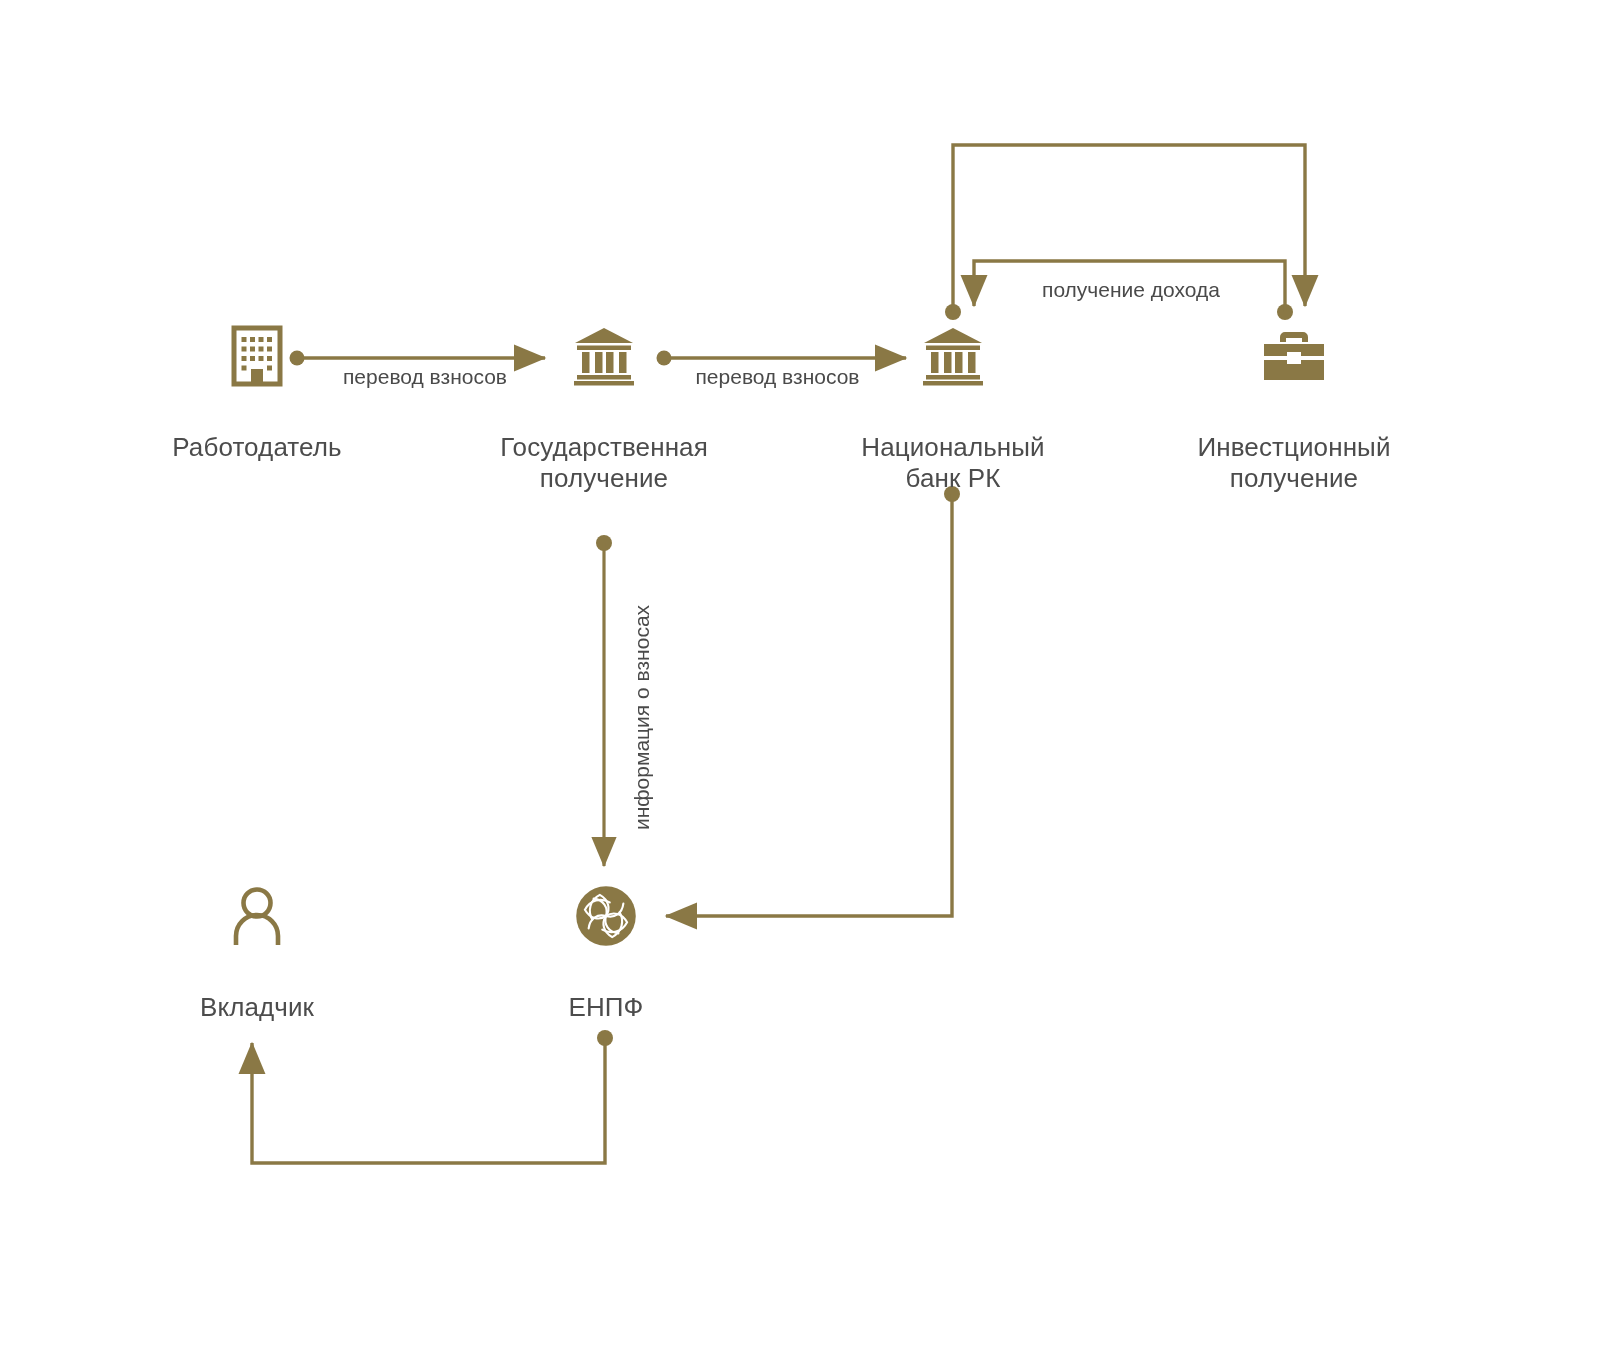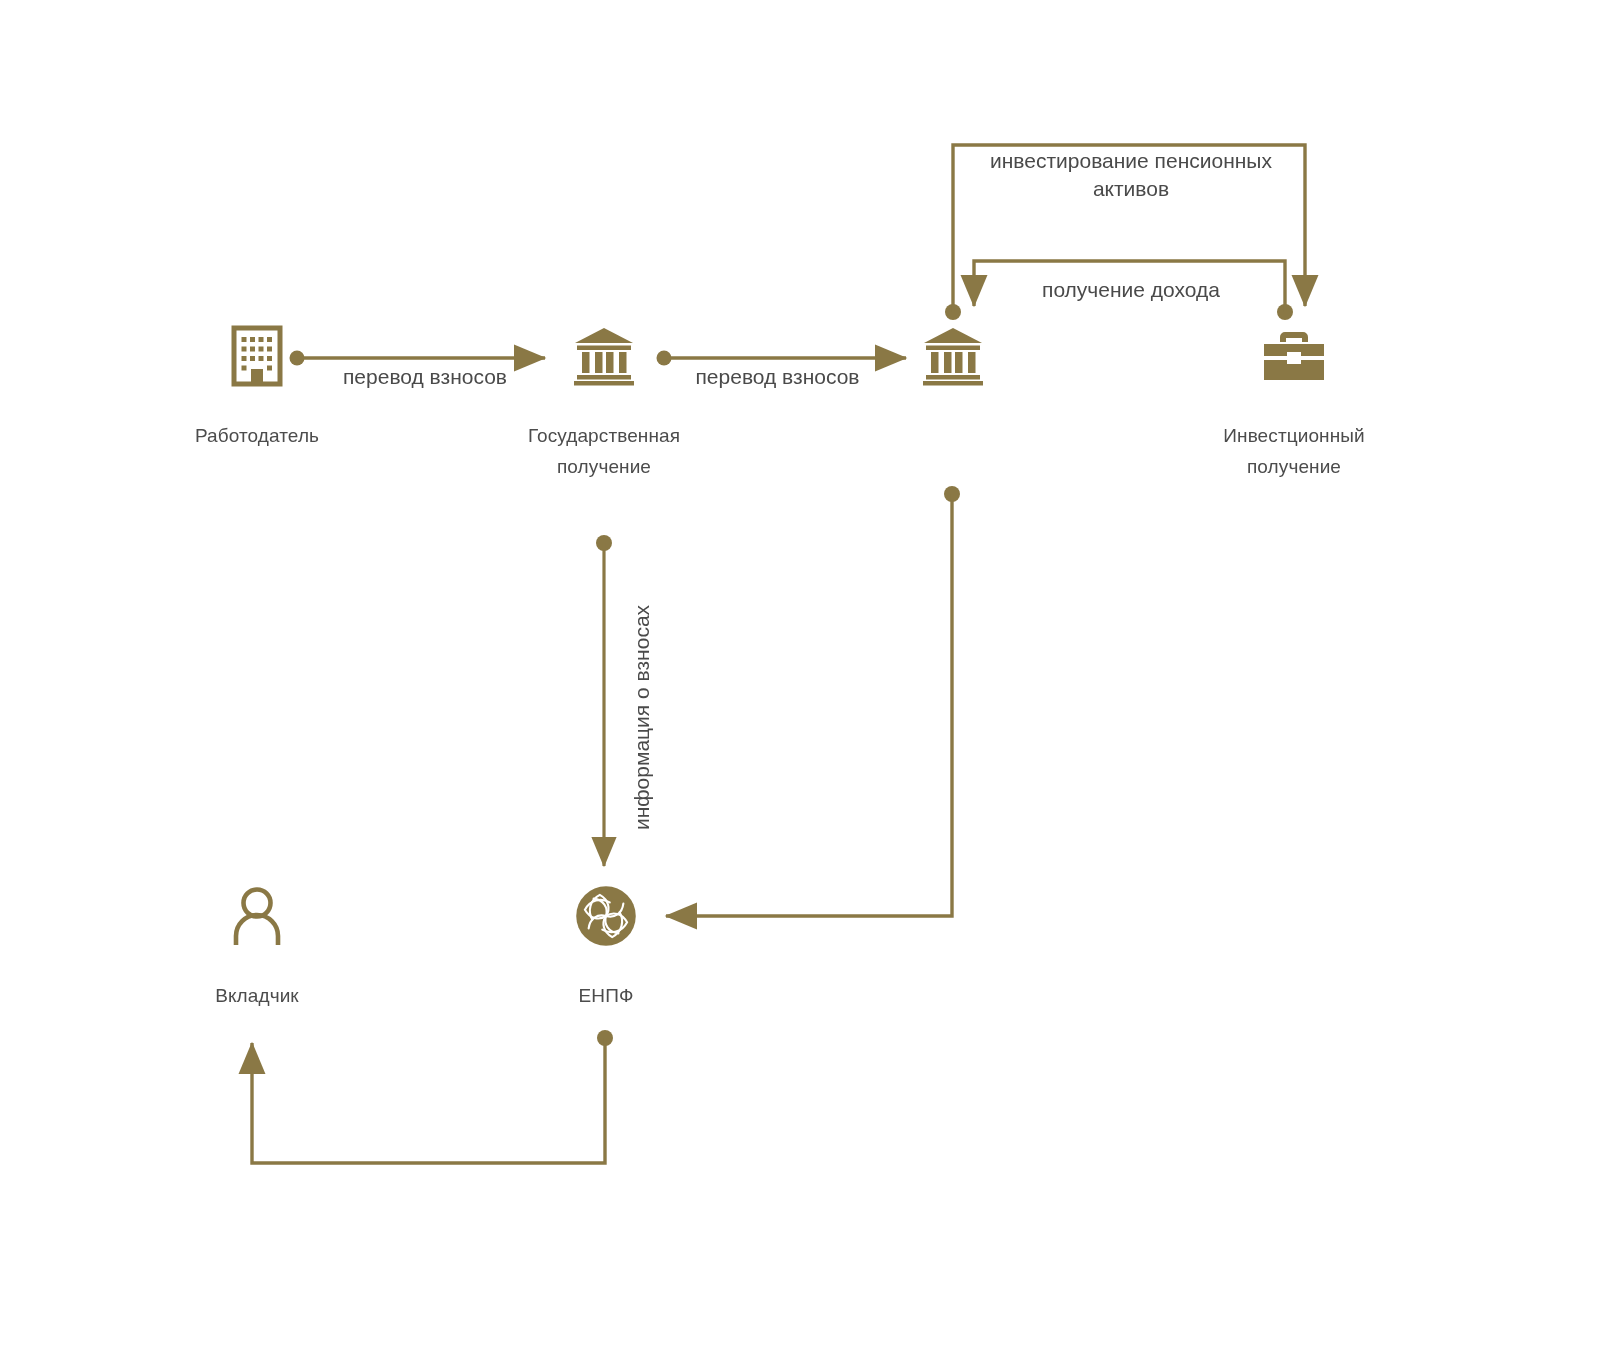--- a/index.html
+++ b/index.html
@@ -34,22 +34,22 @@
     margin-left: -120px;
     text-align: center;
   }
   .node .glyph {
     height: 72px;
     display: flex;
     align-items: center;
     justify-content: center;
   }
   .node .caption {
-    margin-top: 28px;
-    font-size: 19px;
+    margin-top: 40px;
+    font-size: 26px;
     line-height: 31px;
     color: #4c4c4c;
     letter-spacing: 0.1px;
     font-weight: 400;
   }
 
   
   .edge-label {
     position: absolute;
     font-size: 21px;
@@ -171,20 +171,21 @@
           <rect x="4" y="19.5" width="54" height="4.5"></rect>
           <rect x="9" y="26" width="7.5" height="21"></rect>
           <rect x="22" y="26" width="7.5" height="21"></rect>
           <rect x="33" y="26" width="7.5" height="21"></rect>
           <rect x="46" y="26" width="7.5" height="21"></rect>
           <rect x="4" y="49" width="54" height="4.5"></rect>
           <rect x="1" y="55" width="60" height="4.5"></rect>
         </g>
       </svg>
     </div>
+    <div class="caption">Национальный банк РК</div>
   </div>
 
   <div class="node" style="left:1294px; top:320px;">
     <div class="glyph">
       <svg width="64" height="54" viewBox="0 0 64 54" aria-hidden="true">
         <g fill="#8a7845">
           <path d="M23,3 h18 a5,5 0 0 1 5,5 v5 h-6 v-4 h-16 v4 h-6 v-5 a5,5 0 0 1 5,-5 Z"></path>
           <path d="M2,15 h60 v12 h-23 v-4 h-14 v4 h-23 Z"></path>
           <path d="M2,31 h23 v4 h14 v-4 h23 v20 h-60 Z"></path>
         </g>
@@ -222,22 +223,20 @@
         </g>
       </svg>
     </div>
     <div class="caption">ЕНПФ</div>
   </div>
 
   <div class="edge-label center" style="left:300px; top:363px; width:250px;">перевод взносов</div>
 
   <div class="edge-label center" style="left:650px; top:363px; width:255px;">перевод взносов</div>
 
-  <div class="edge-label center" style="left:952px; top:147px; width:358px;">инвестирование пенсионных
-активов</div>
 
   <div class="edge-label center" style="left:975px; top:256px; width:312px;margin-top:20px;">получение дохода</div>
 
   <div class="vlabel" style="left:628px; top:830px;">информация о взносах</div>
 
 
 
 </div>
 
 </body></html>

